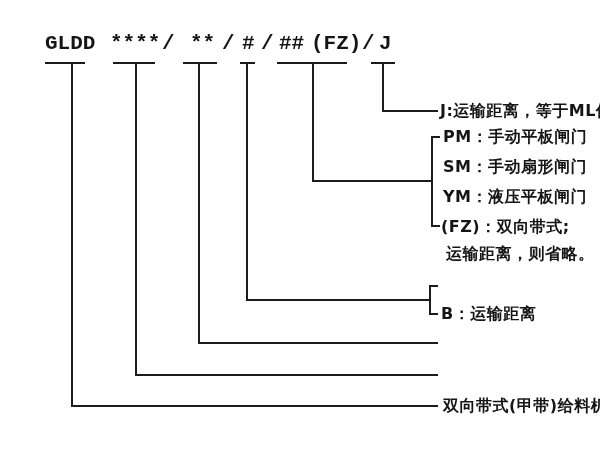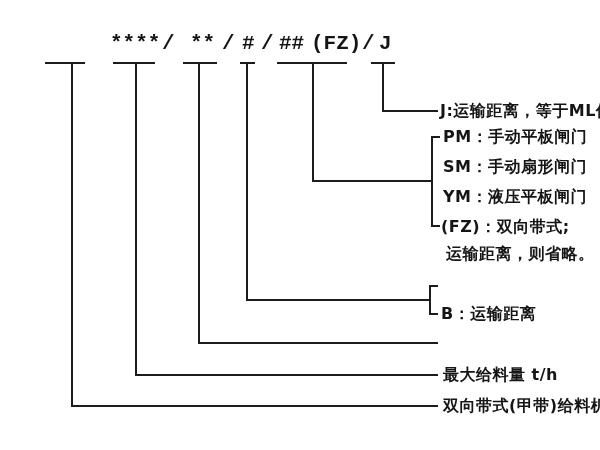--- a/index.html
+++ b/index.html
@@ -24,20 +24,21 @@
     font-weight:bold;font-size:16px;
     color:#151515;white-space:nowrap;
     letter-spacing:0.5px;
   }
 </style>
 </head>
 <body>
 
 <div id="stage">
 
+  <span class="seg" style="left:45px">GLDD</span>
   <span class="seg" style="left:110px">****</span>
   <span class="seg" style="left:162px">/</span>
   <span class="seg" style="left:190px">**</span>
   <span class="seg" style="left:222px">/</span>
   <span class="seg" style="left:242px">#</span>
   <span class="seg" style="left:261px">/</span>
   <span class="seg" style="left:279px">##</span>
   <span class="seg" style="left:311px">(FZ)</span>
   <span class="seg" style="left:362px">/</span>
   <span class="seg" style="left:379px">J</span>
@@ -71,16 +72,15 @@
   <div class="line h" style="left:429px;top:285px;width:9px"></div>
   <div class="line h" style="left:429px;top:313px;width:9px"></div>
 
   <div class="lbl" style="left:440px;top:100px">J:运输距离，等于ML值</div>
   <div class="lbl" style="left:443px;top:156px">SM：手动扇形闸门</div>
   <div class="lbl" style="left:443px;top:126px">PM：手动平板闸门</div>
   <div class="lbl" style="left:443px;top:186px">YM：液压平板闸门</div>
   <div class="lbl" style="left:441px;top:216px">(FZ)：双向带式;</div>
   <div class="lbl" style="left:446px;top:243px">运输距离，则省略。</div>
   <div class="lbl" style="left:441px;top:303px">B：运输距离</div>
-  <div class="lbl" style="left:443px;top:364px">最大给料量 t/h</div>
   <div class="lbl" style="left:443px;top:395px">双向带式(甲带)给料机</div>
 
 </div>
 
 </body></html>

